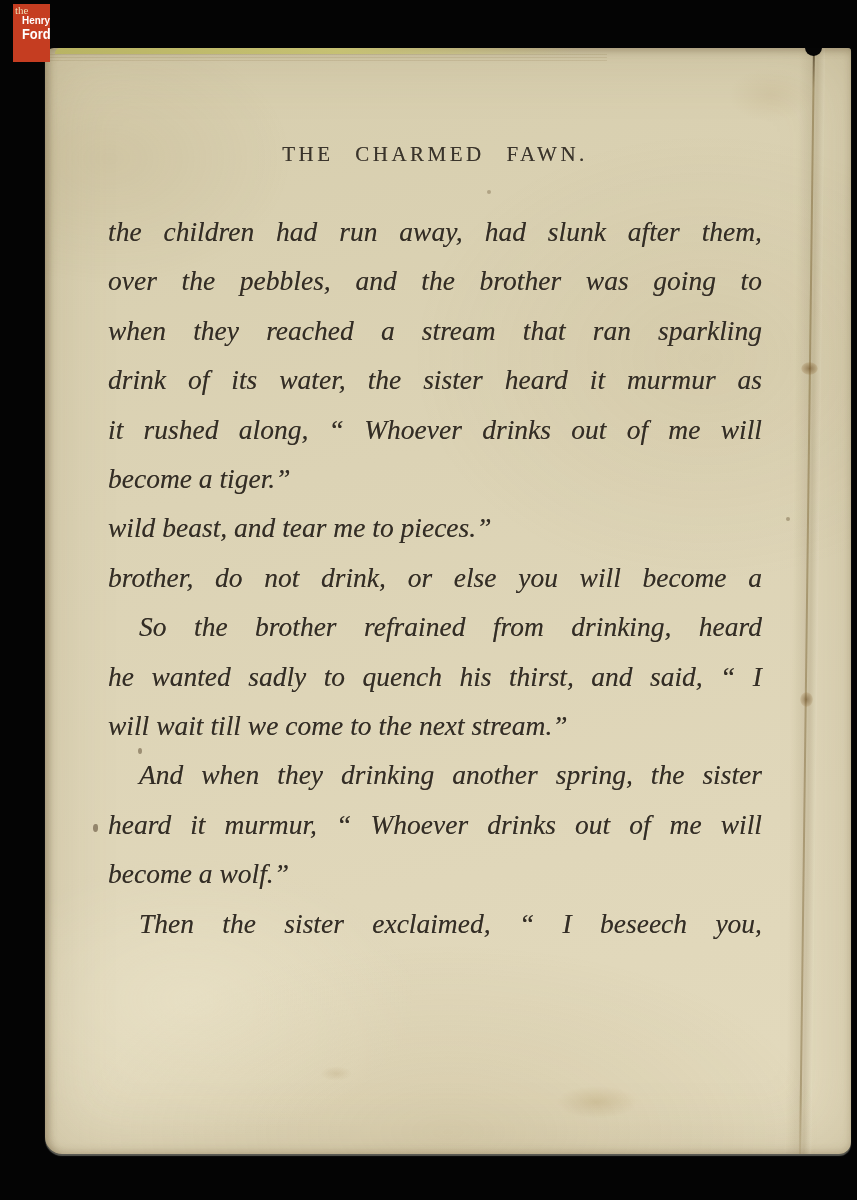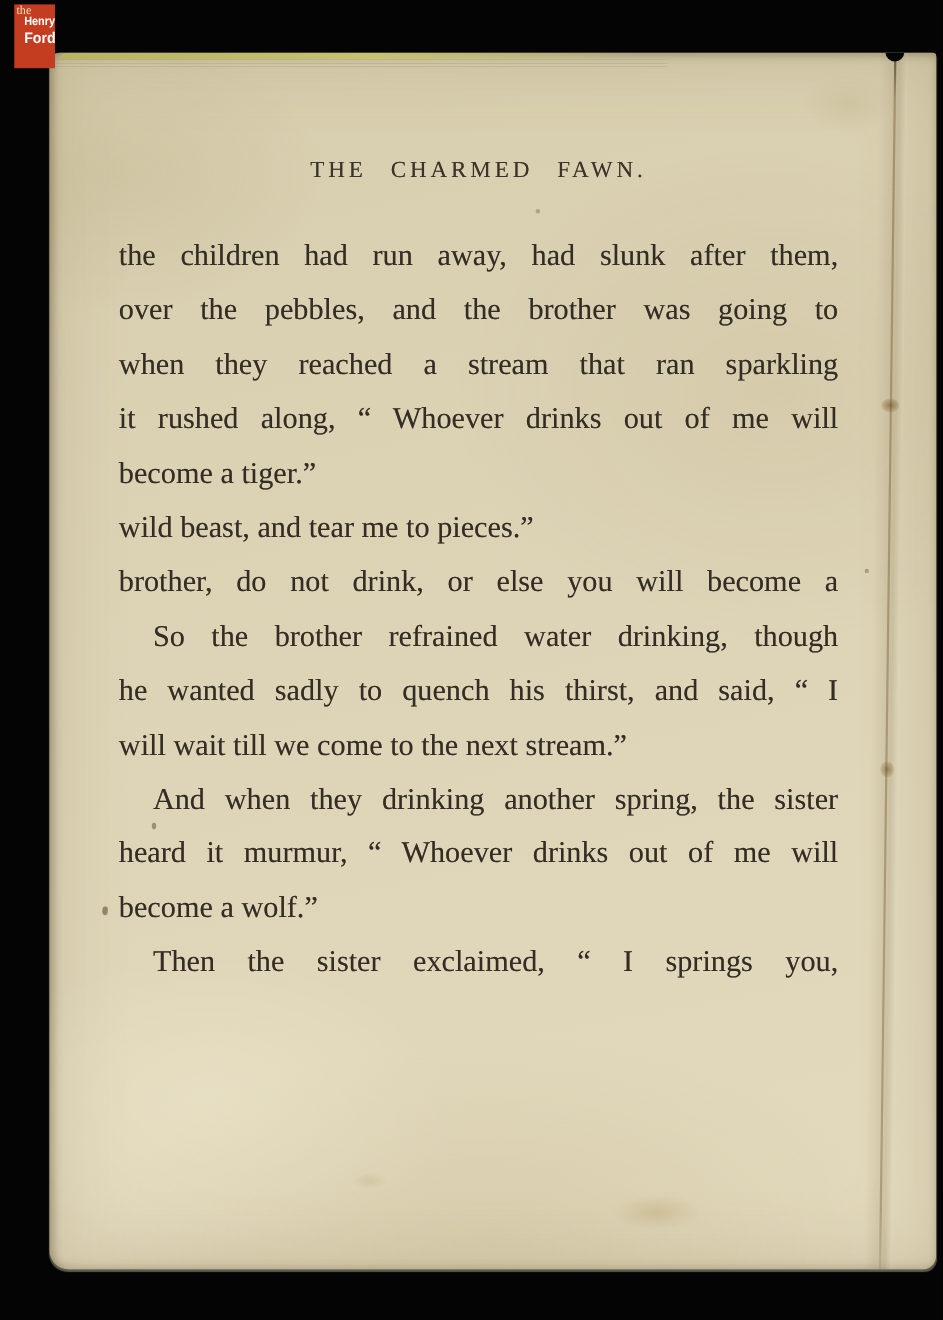--- a/index.html
+++ b/index.html
@@ -56,20 +56,21 @@
   
   .running-head {
     position:absolute; left:63px; top:94px; width:654px;
     text-align:center; font-size:21px; letter-spacing:3.5px; word-spacing:13px;
     color:#3a342b; text-shadow:0 0 .5px rgba(58,52,43,.55);
   }
   .text-block {
     position:absolute; left:63px; top:159px; width:654px;
     font-size:27.5px; line-height:49.4px; color:#332d25;
     text-shadow:0 0 .5px rgba(51,45,37,.5);
+    font-style:italic;
   }
   .line { text-align:justify; text-align-last:justify; text-justify:inter-word; }
   .line.last { text-align-last:left; }
   .para.indent .line.first { text-indent:31px; }
   
   .stain { position:absolute; border-radius:50%; pointer-events:none; }
   .st1 { left:510px; top:1037px; width:84px; height:34px;
          background:radial-gradient(ellipse at center, rgba(158,126,66,.22), transparent 68%); }
   .st2 { left:275px; top:1018px; width:32px; height:15px;
          background:radial-gradient(ellipse at center, rgba(150,120,68,.16), transparent 70%); }
@@ -105,39 +106,40 @@
     <div class="edge-tint"></div>
     <div class="edge-lines"></div>
 
     <div class="running-head">THE CHARMED FAWN.</div>
 
     <div class="text-block">
         <div class="para">
           <div class="line first">the children had run away, had slunk after them,</div>
           <div class="line">over the pebbles, and the brother was going to</div>
           <div class="line">when they reached a stream that ran sparkling</div>
+          <div class="line">drink of its water, the sister heard it murmur as</div>
           <div class="line">it rushed along, “ Whoever drinks out of me will</div>
           <div class="line last">become a tiger.”</div>
         </div>
         <div class="para indent">
           <div class="line last">wild beast, and tear me to pieces.”</div>
           <div class="line">brother, do not drink, or else you will become a</div>
         </div>
         <div class="para indent">
-          <div class="line first">So the brother refrained water drinking, though</div>
+          <div class="line first">So the brother refrained from drinking, heard</div>
           <div class="line">he wanted sadly to quench his thirst, and said, “ I</div>
           <div class="line last">will wait till we come to the next stream.”</div>
         </div>
         <div class="para indent">
           <div class="line first">And when they drinking another spring, the sister</div>
           <div class="line">heard it murmur, “ Whoever drinks out of me will</div>
           <div class="line last">become a wolf.”</div>
         </div>
         <div class="para indent">
-          <div class="line first">Then the sister exclaimed, “ I springs you,</div>
+          <div class="line first">Then the sister exclaimed, “ I beseech you,</div>
         </div>
       </div>
 
     <div class="fold-shade"></div>
     <div class="fold"></div>
     <div class="fold-notch"></div>
 
     <div class="stain st1"></div>
     <div class="stain st2"></div>
     <div class="stain st3"></div>

